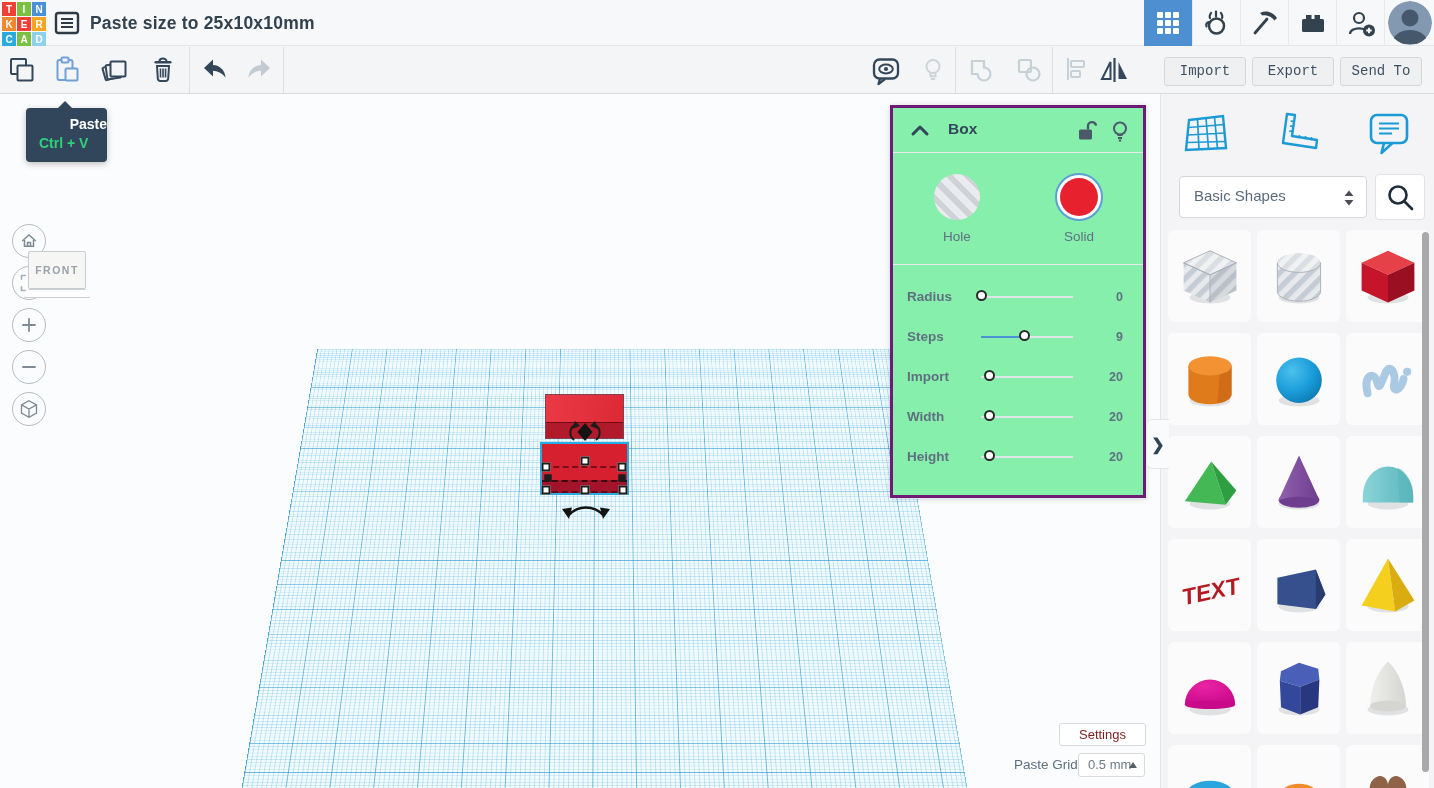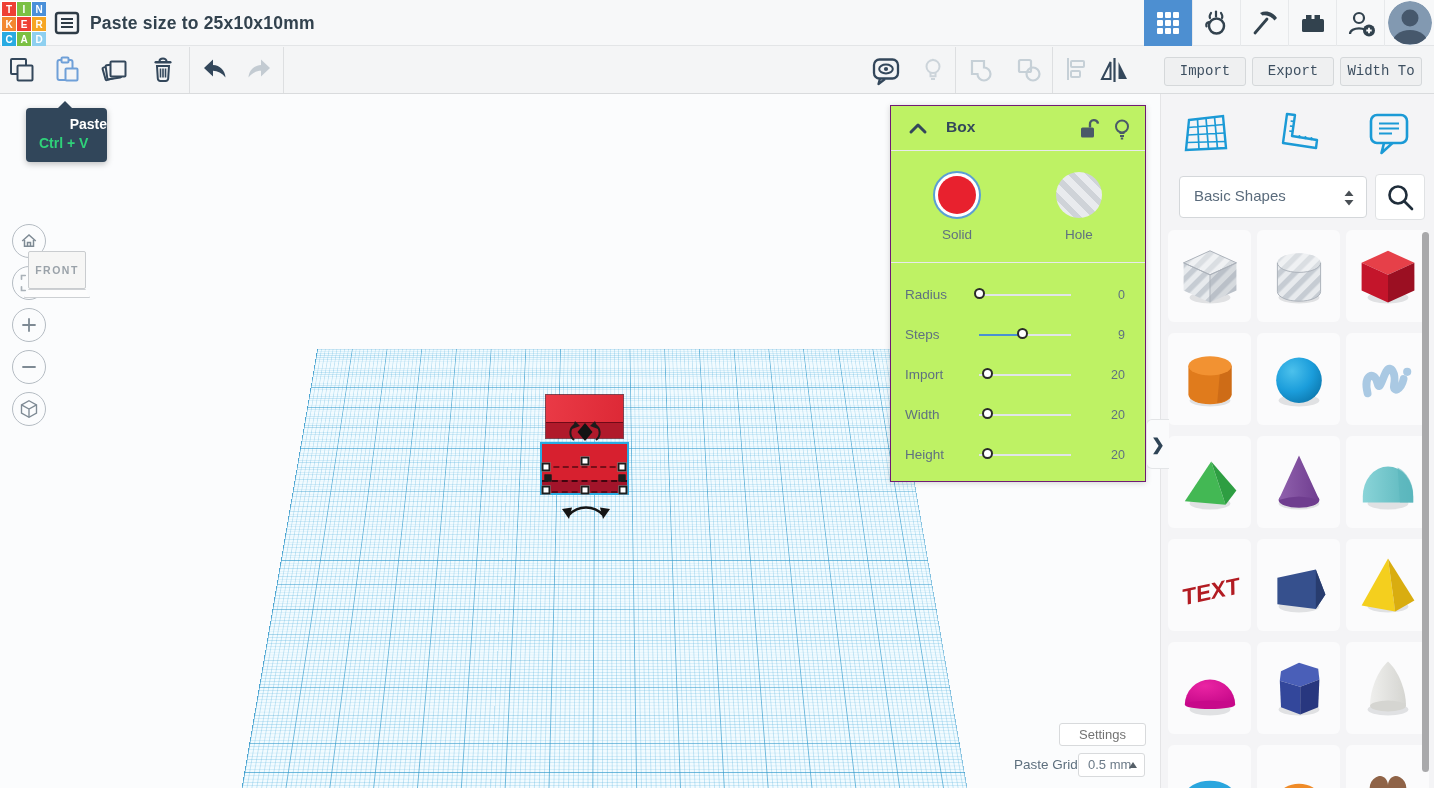--- a/index.html
+++ b/index.html
@@ -61,41 +61,41 @@
     display:flex; align-items:center; justify-content:center; font-size:10.5px; font-weight:bold; letter-spacing:1.5px; color:#9aa2a9; }
   .viewcube .bottomface { position:absolute; left:-4px; top:38px; width:66px; height:9px; background:#fdfdfd; border:1px solid #cdd0d3; clip-path:polygon(7% 0,93% 0,100% 100%,0 100%); }
 
   
   .tooltip { position:absolute; left:26px; top:108px; width:81px; height:54px; background:#31465a; border-radius:4px; box-shadow:0 2px 6px rgba(0,0,0,.25); padding:8px 0 0 13px; z-index:30; }
   .tooltip::before { content:""; position:absolute; top:-7px; left:31px; border-left:8px solid transparent; border-right:8px solid transparent; border-bottom:8px solid #31465a; }
   .tooltip .tt-title { color:#fff; font-size:14px; font-weight:bold;text-align:right; }
   .tooltip .tt-key { color:#2fd27a; font-size:14px; font-weight:bold; margin-top:3px; }
 
   
-  .settings-btn { position:absolute; left:1059px; top:629px; width:87px; height:23px; background:#fff; border:1px solid #d8dadc; border-radius:3px; font-size:13px; color:#737373; text-align:center; line-height:21px; cursor:pointer; }
+  .settings-btn { position:absolute; left:1059px; top:629px; width:87px; height:23px; background:#fff; border:1px solid #d8dadc; border-radius:3px; font-size:13px; color:#7f1d1d; text-align:center; line-height:21px; cursor:pointer; }
   .snap-label { position:absolute; left:1014px; top:663px; font-size:13.5px; color:#5d6f7e; }
   .snap-box { position:absolute; left:1078px; top:659px; width:67px; height:24px; background:#fff; border:1px solid #d8dadc; border-radius:3px; font-size:13px; color:#6b7a88; line-height:22px; padding-left:9px; cursor:pointer; }
   .snap-box .up-arrow { position:absolute; right:7px; top:8px; width:0; height:0; border-left:4.5px solid transparent; border-right:4.5px solid transparent; border-bottom:6px solid #555f68; }
 
   
-  #inspector { position:absolute; left:890px; top:105px; width:256px; background:#bef264; border:1px solid #701a75; box-shadow:0 1px 6px rgba(0,0,0,.16); z-index:35; }
+  #inspector { position:absolute; left:890px; top:105px; width:256px; background:#86efac; border:3px solid #701a75; box-shadow:0 1px 6px rgba(0,0,0,.16); z-index:35; }
   .insp-header { position:relative; height:45px; border-bottom:1px solid #e8eaec; }
   .insp-chevron { position:absolute; left:16px; top:14px; cursor:pointer; }
   .insp-title { position:absolute; left:55px; top:12px; font-size:15.5px; font-weight:bold; color:#33475b; }
   .insp-lock { position:absolute; right:44px; top:11px; cursor:pointer; }
   .insp-bulb { position:absolute; right:12px; top:11px; cursor:pointer; }
   .materials { display:flex; justify-content:center; gap:52px; padding-top:20px; }
   .material { width:70px; text-align:center; cursor:pointer; }
   .mat-circle { width:48px; height:48px; margin:0 auto; border-radius:50%; display:flex; align-items:center; justify-content:center; }
   .mat-circle.selected { border:2px solid #5b9fd4; background:#fff; }
   .mat-inner-solid { width:38px; height:38px; border-radius:50%; background:#e8212e; }
   .mat-inner-hole { width:46px; height:46px; border-radius:50%; background:repeating-linear-gradient(45deg,#cfd3d8 0 6px,#e9ebee 6px 13px); }
   .mat-label { margin-top:8px; font-size:13.5px; color:#5f7180; }
   .insp-divider { margin:20px 0 0 0; border-top:1px solid #e8eaec; }
-  .sliders { padding:12px 0 6px 0; }
+  .sliders { padding:12px 0 18px 0;font-weight:bold; }
   .slider-row { position:relative; height:40px; }
   .slider-label { position:absolute; left:14px; top:12px; font-size:13.5px; color:#5f7180; }
   .slider-track { position:absolute; left:88px; top:19px; width:92px; height:2px; background:#e1e5e8; cursor:pointer; }
   .slider-fill { position:absolute; left:0; top:0; height:2px; background:#4a90d2; }
   .slider-knob { position:absolute; top:-6px; width:11px; height:11px; border-radius:50%; background:#fff; border:2px solid #2a2a2a; transform:translateX(-7px); cursor:grab; }
   .slider-value { position:absolute; right:20px; top:13px; width:30px; text-align:right; font-size:12.5px; color:#5f7180; }
 
   
   #sidebar { position:absolute; left:1160px; top:94px; width:274px; height:694px; background:#f4f4f6; border-left:1px solid #e4e4e6; z-index:20; }
   .side-tool { position:absolute; top:14px; cursor:pointer; }
@@ -276,21 +276,21 @@
     <div class="tb-icon" style="left:1098px">
       <svg width="32" height="30" viewBox="0 0 32 30">
           <polygon points="4,24 12.5,7 12.5,24" fill="none" stroke="#33475b" stroke-width="2"></polygon>
           <polygon points="29,24 20.5,7 20.5,24" fill="#33475b"></polygon>
           <line x1="16.5" y1="3" x2="16.5" y2="27" stroke="#33475b" stroke-width="2.2"></line>
         </svg>
     </div>
 
     <div class="tb-btn" style="left:1164px">Import</div>
     <div class="tb-btn" style="left:1252px">Export</div>
-    <div class="tb-btn" style="left:1340px">Width To</div>
+    <div class="tb-btn" style="left:1340px">Send To</div>
   </div>
 
   <div id="canvas">
     <div class="workplane">
       
     </div>
 
     <div class="box-upper" style="top:301px">
       <div class="ft"></div>
       <div class="ff"></div>
@@ -387,30 +387,30 @@
       <div class="insp-bulb">
         <svg width="22" height="24" viewBox="0 0 22 24" fill="none" stroke="#4a5a68">
             <circle cx="11" cy="9.5" r="6" stroke-width="2"></circle>
             <path d="M8.5,16 h5 M9,19 h4 M9.8,21.5 h2.4" stroke-width="1.8"></path>
           </svg>
       </div>
     </div>
 
     <div class="materials">
       <div class="material">
+        <div class="mat-circle">
+            <div class="mat-inner-hole"></div>
+          </div>
+        <div class="mat-label">Hole</div>
+      </div>
+      <div class="material">
         <div class="mat-circle selected">
             <div class="mat-inner-solid"></div>
           </div>
         <div class="mat-label">Solid</div>
-      </div>
-      <div class="material">
-        <div class="mat-circle">
-            <div class="mat-inner-hole"></div>
-          </div>
-        <div class="mat-label">Hole</div>
       </div>
     </div>
 
     <div class="insp-divider"></div>
     <div class="sliders">
     <div class="slider-row">
       <span class="slider-label">Radius</span>
       <div class="slider-track">
         <div class="slider-fill" style="width: 0%;"></div>
         <div class="slider-knob" style="left: 2%;"></div>

